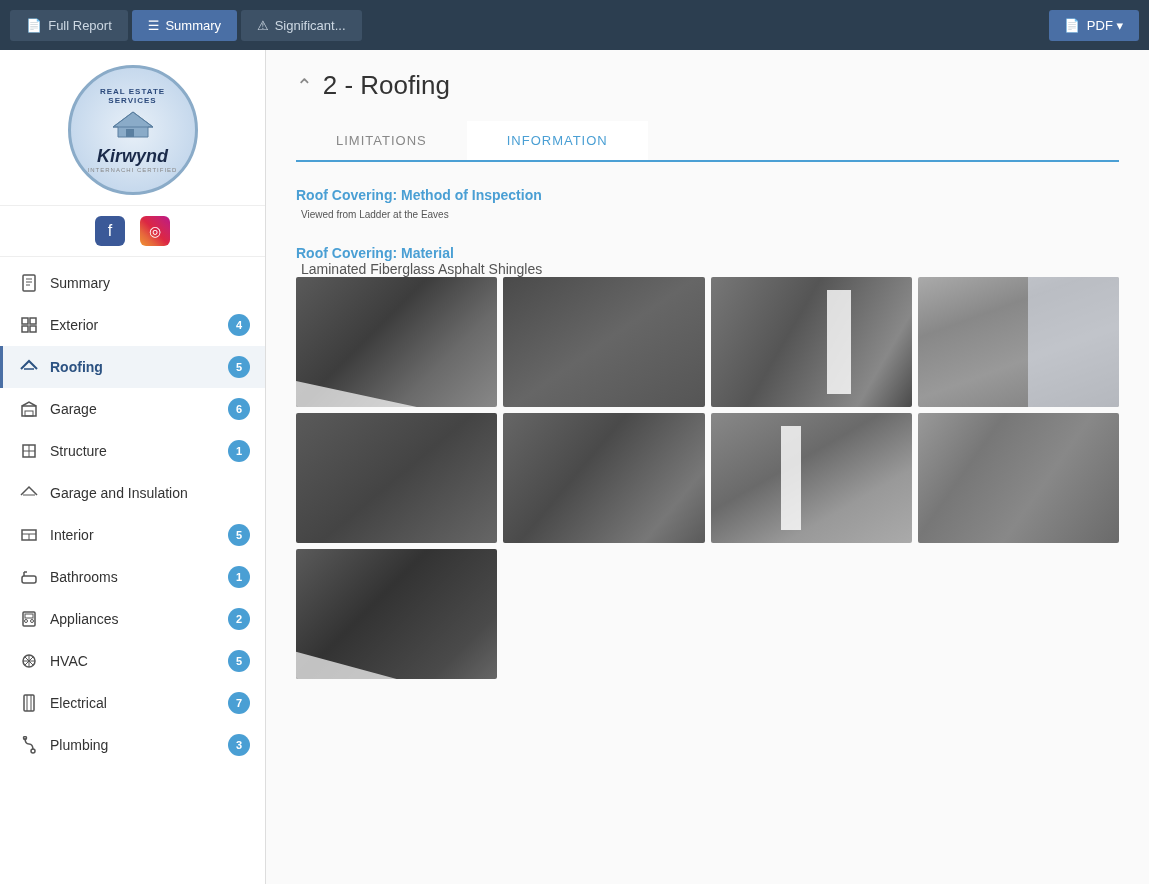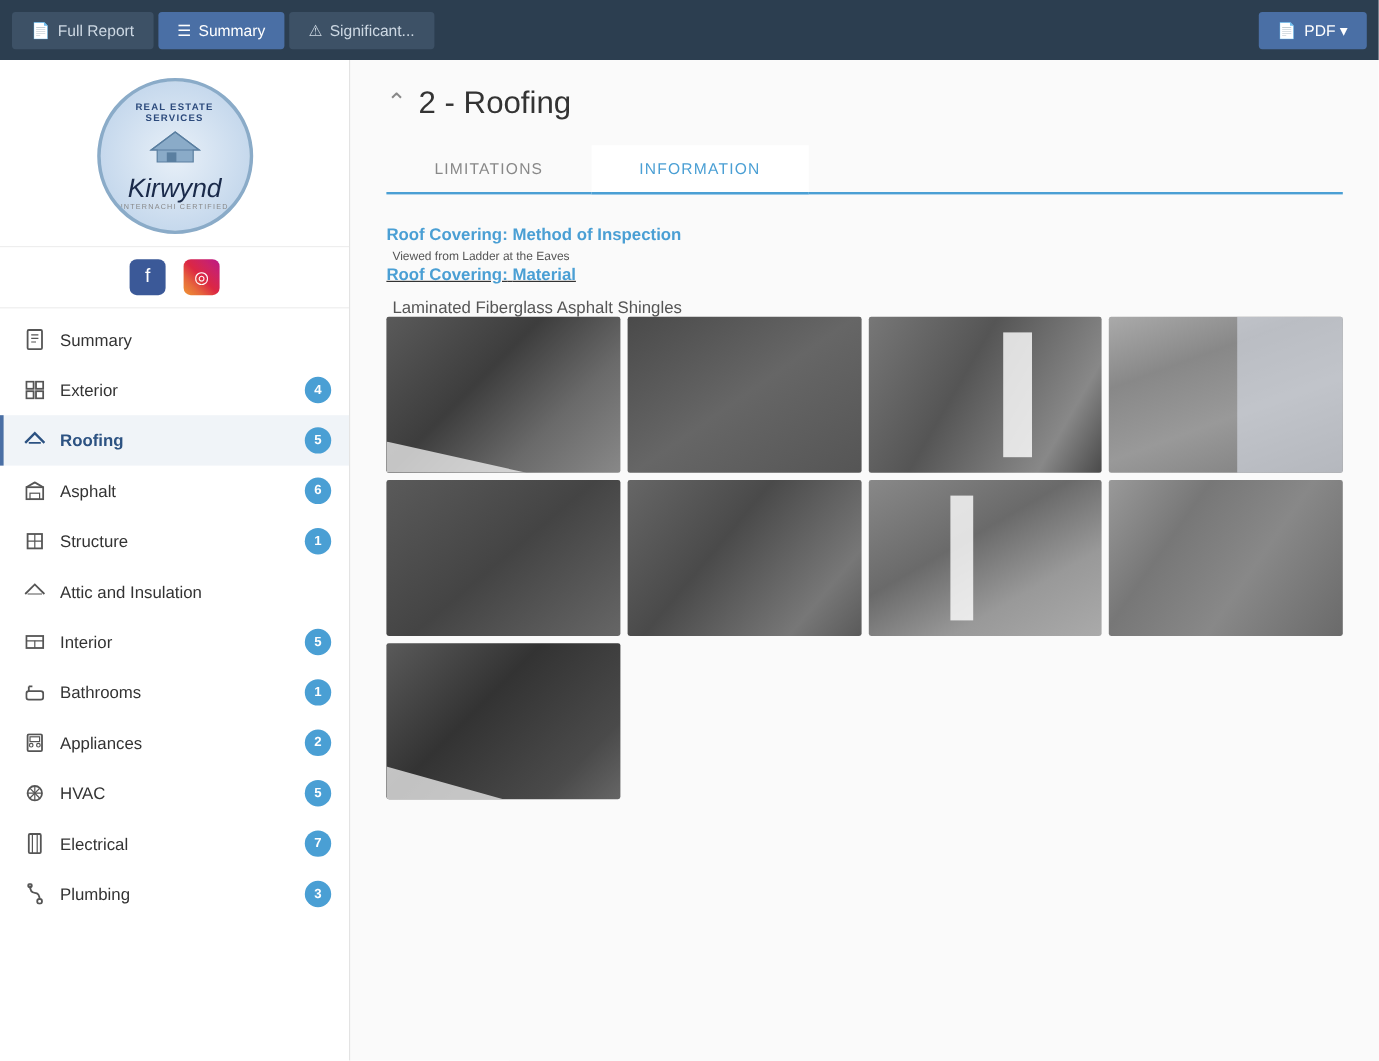--- a/index.html
+++ b/index.html
@@ -47,21 +47,21 @@
 
     
     .main-layout {
       display: flex;
       flex: 1;
       overflow: hidden;
     }
 
     
     .sidebar {
-      width: 292px;
+      width: 266px;
       background: #fff;
       border-right: 1px solid #ddd;
       overflow-y: auto;
       flex-shrink: 0;
     }
     .sidebar-logo {
       display: flex;
       justify-content: center;
       padding: 15px 10px 10px;
       border-bottom: 1px solid #eee;
@@ -72,23 +72,23 @@
       border-radius: 50%;
       background: radial-gradient(circle, #e8f0f8, #b8cfe8);
       display: flex;
       align-items: center;
       justify-content: center;
       border: 3px solid #8aabc8;
       position: relative;
       overflow: hidden;
     }
     .logo-brand {
-      font-size: 22px;
+      font-size: 18px;
       font-style: italic;
-      font-weight: normal;
+      font-weight: bold;
       color: #1a2a4a;
     }
     .sidebar-social {
       display: flex;
       justify-content: center;
       gap: 15px;
       padding: 10px;
       border-bottom: 1px solid #eee;
     }
     .social-icon {
@@ -184,20 +184,21 @@
     .tab.active {
       color: #4a9fd4;
       border-bottom: 2px solid #4a9fd4;
       background: #fff;
     }
 
     
     .info-row {
       display: flex;
       gap: 32px;
+      margin-bottom: 25px;
       align-items: flex-end;
     }
     .info-col { flex: 1; }
     .info-label {
       font-weight: bold;
       color: #333;
       margin-bottom: 6px;
       font-size: 14px;
     }
     .info-label span { color: #4a9fd4; }
@@ -205,22 +206,20 @@
       color: #555;
       font-size: 10px;
       padding-left: 5px;
     }
 
     
     .photo-section-label {
       font-weight: bold;
       font-size: 14px;
       color: #333;
-      margin-bottom: 12px;
-      text-decoration: underline;
     }
     .photo-section-label span { color: #4a9fd4; }
     .material-text {
       color: #555;
       font-size: 14px;
       padding-left: 5px;
     }
     .photo-grid {
       display: grid;
       grid-template-columns: repeat(4, 1fr);
@@ -343,21 +342,21 @@
       </div>
 
       <div class="sidebar-item">
         <div class="item-icon">
           <svg width="16" height="16" viewBox="0 0 16 16">
               <rect x="1" y="5" width="14" height="10" fill="none" stroke="#555" stroke-width="1.5"></rect>
               <polyline points="1,5 8,1 15,5" fill="none" stroke="#555" stroke-width="1.5"></polyline>
               <rect x="4" y="10" width="8" height="5" fill="none" stroke="#555" stroke-width="1"></rect>
             </svg>
         </div>
-        <span class="item-label">Asphalt</span>
+        <span class="item-label">Garage</span>
         <div class="item-badge">6</div>
       </div>
 
       <div class="sidebar-item">
         <div class="item-icon">
           <svg width="16" height="16" viewBox="0 0 16 16">
               <rect x="2" y="2" width="12" height="12" fill="none" stroke="#555" stroke-width="1.5"></rect>
               <line x1="2" y1="8" x2="14" y2="8" stroke="#555" stroke-width="1"></line>
               <line x1="8" y1="2" x2="8" y2="14" stroke="#555" stroke-width="1"></line>
             </svg>
@@ -366,21 +365,21 @@
         <div class="item-badge">1</div>
       </div>
 
       <div class="sidebar-item">
         <div class="item-icon">
           <svg width="18" height="16" viewBox="0 0 18 16">
               <polyline points="1,10 9,2 17,10" fill="none" stroke="#555" stroke-width="1.5"></polyline>
               <line x1="3" y1="10" x2="15" y2="10" stroke="#555" stroke-width="1"></line>
             </svg>
         </div>
-        <span class="item-label">Attic and Insulation</span>
+        <span class="item-label">Garage and Insulation</span>
       </div>
 
       <div class="sidebar-item">
         <div class="item-icon">
           <svg width="16" height="16" viewBox="0 0 16 16">
               <rect x="1" y="3" width="14" height="10" fill="none" stroke="#555" stroke-width="1.5"></rect>
               <line x1="1" y1="7" x2="15" y2="7" stroke="#555" stroke-width="1"></line>
               <line x1="8" y1="7" x2="8" y2="13" stroke="#555" stroke-width="1"></line>
             </svg>
         </div>

